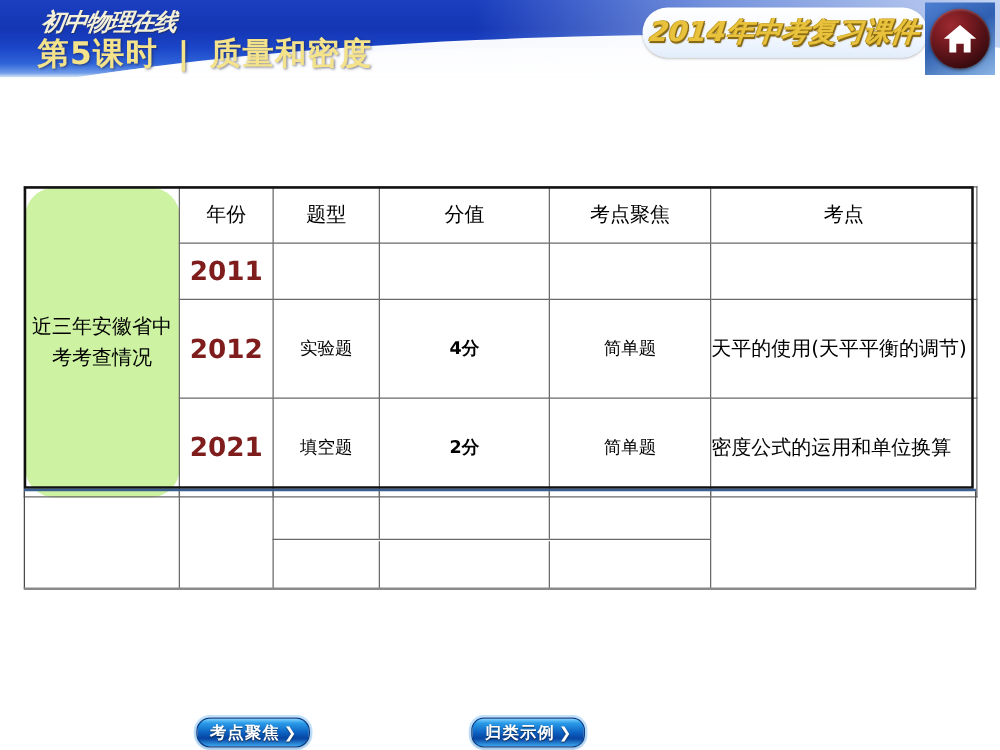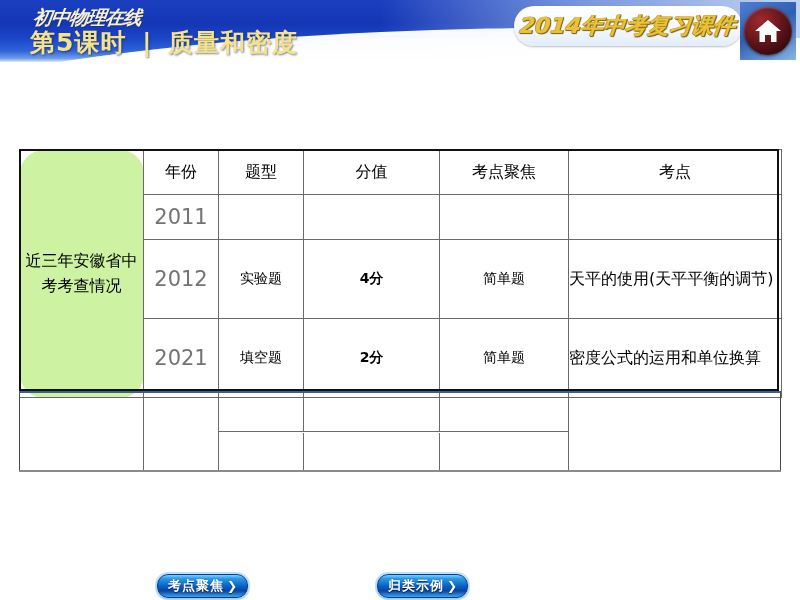--- a/index.html
+++ b/index.html
@@ -189,22 +189,22 @@
     text-align: center;
     font-family: "DejaVu Sans", sans-serif;
     font-size: 16px;
     color: #000000;
     height: 44px;
   }
   .cell-year {
     text-align: center;
     font-family: "DejaVu Sans", sans-serif;
     font-size: 21px;
-    font-weight: normal;
-    color: #737373;
+    font-weight: bold;
+    color: #7f1d1d;
     margin-left: 38px;
   }
   .cell-body {
     text-align: center;
     font-family: "DejaVu Sans", sans-serif;
     font-size: 14px;
     color: #000000;
   }
   .cell-body.bold { font-weight: bold; }
   .cell-point {
@@ -271,21 +271,21 @@
     text-shadow: 0 1px 1px rgba(0,0,0,0.6);
     white-space: nowrap;
   }
   .footer-btn-arrow {
     font-family: "DejaVu Sans", sans-serif;
     font-size: 12px;
     color: #ffffff;
     text-shadow: 0 1px 1px rgba(0,0,0,0.6);
   }
   #btn-kaodian { left: 157px; top: 574px; }
-  #btn-guilei  { left: 377px; top: 574px; }
+  #btn-guilei  { left: 377px; top: 574px; border-radius: 10px; }
 </style>
 </head>
 <body>
 
 <div class="header">
   <div class="header-bg"></div>
   <div class="header-sheen"></div>
   <div class="header-swoosh"></div>
   <div class="header-swoosh2"></div>
 </div>

